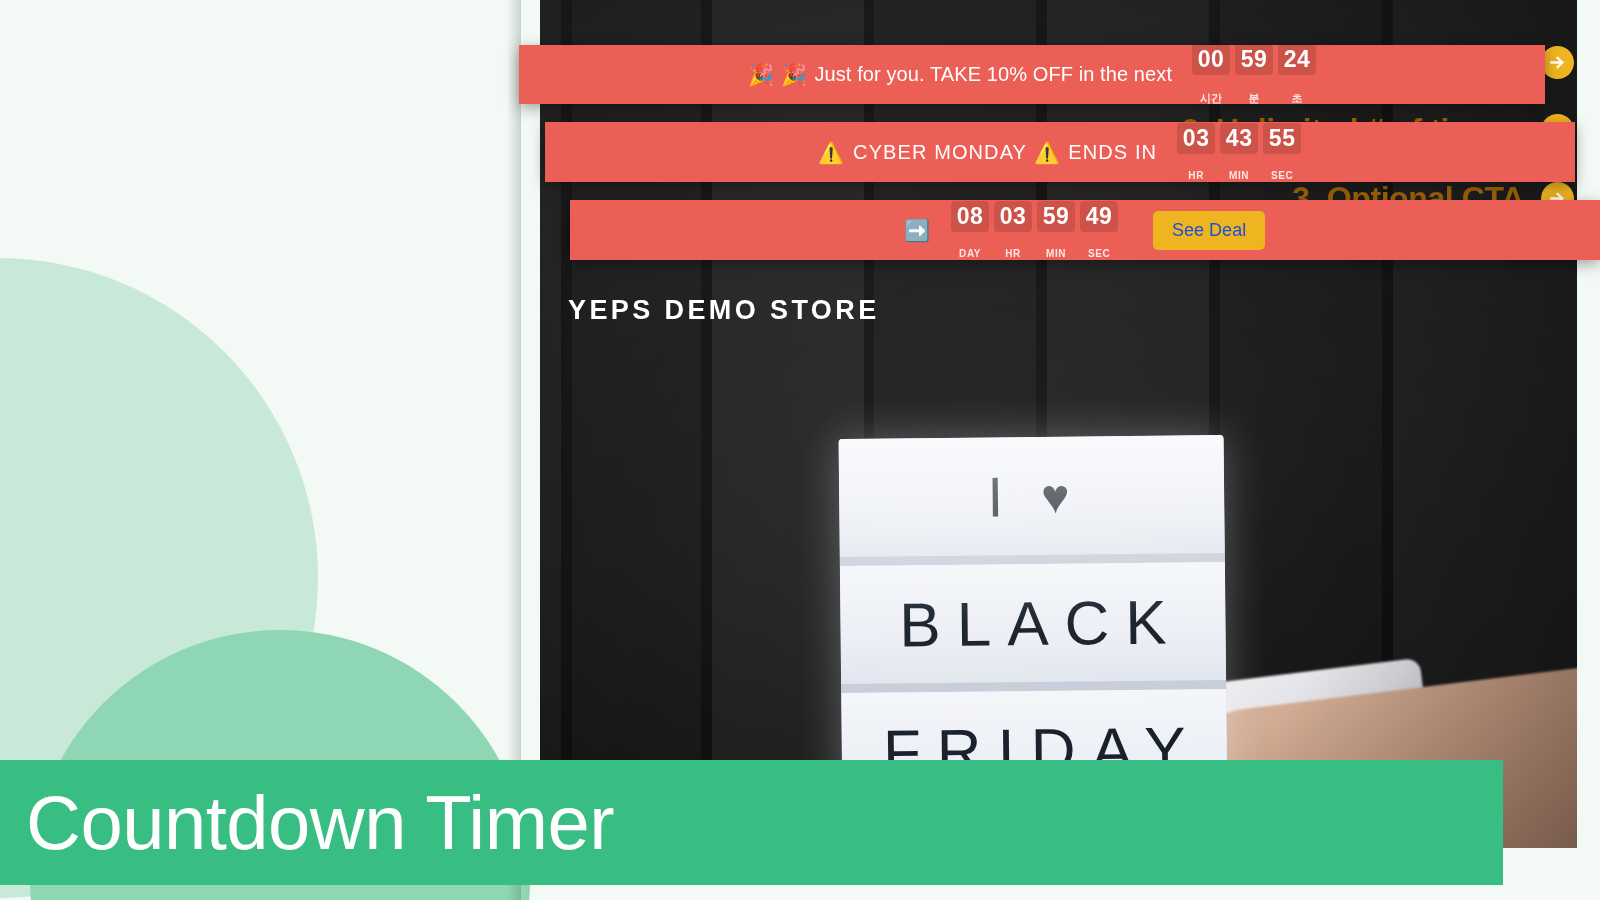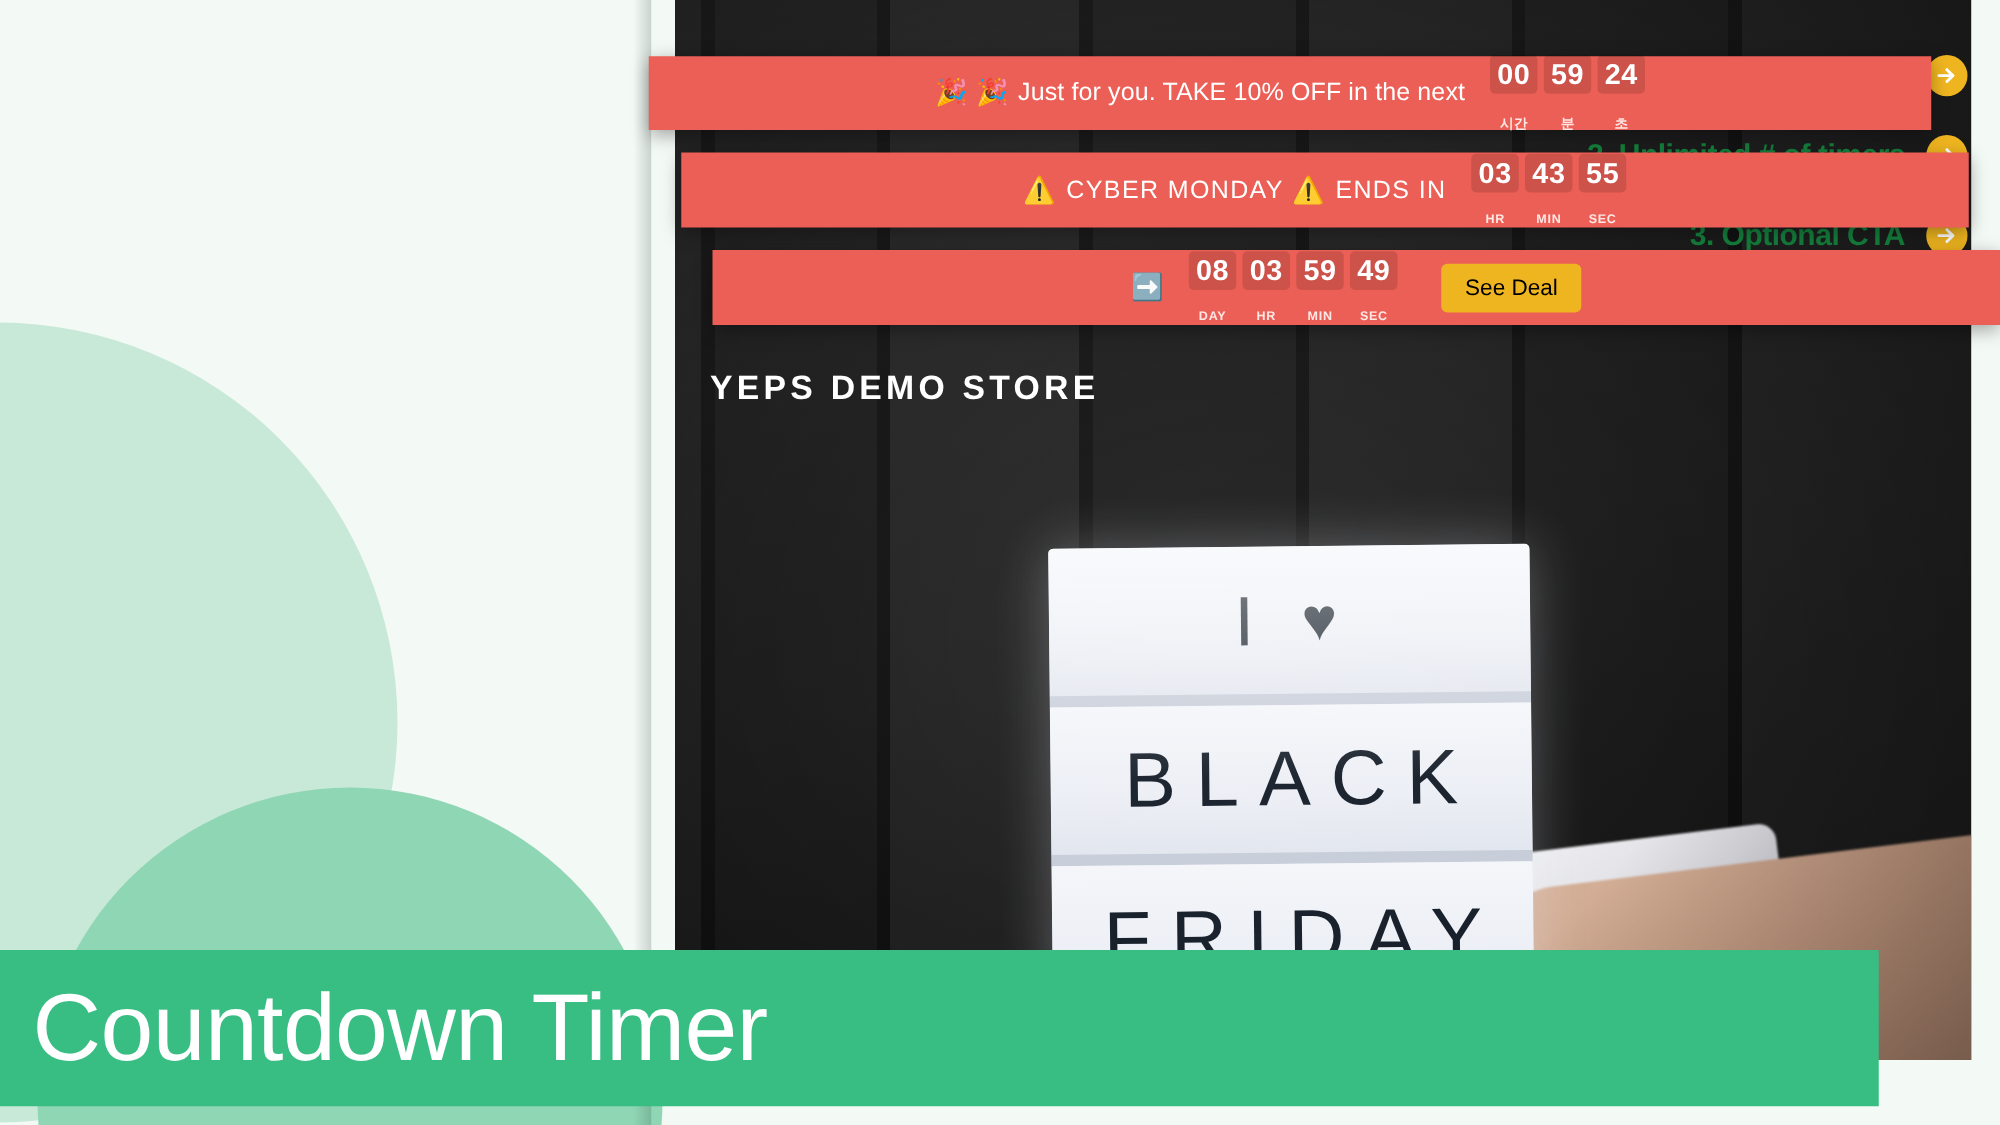--- a/index.html
+++ b/index.html
@@ -55,24 +55,24 @@
     z-index: 5;
   }
   .feature-row {
     display: flex;
     align-items: center;
     justify-content: flex-end;
     gap: 17px;
     margin-bottom: 31px;
   }
   .feature-text {
-    font-size: 24px;
+    font-size: 32px;
     font-weight: 600;
     letter-spacing: -0.4px;
-    color: #15803d;
+    color: #a16207;
     white-space: nowrap;
   }
   .arrow-icon {
     width: 33px;
     height: 33px;
     flex: 0 0 33px;
     border-radius: 50%;
     background: #efb520;
     display: flex;
     align-items: center;
@@ -272,21 +272,21 @@
     color: #ffe7e4;
     font-size: 10px;
     font-weight: 600;
     letter-spacing: 0.6px;
   }
   .unit .lbl.ko { font-size: 11px; letter-spacing: 0; }
 
   .cta-btn {
     margin-left: 24px;
     background: #efb520;
-    color: #000000;
+    color: #1d4ed8;
     border: none;
     border-radius: 5px;
     font-size: 18px;
     font-family: "Liberation Sans", sans-serif;
     padding: 9px 19px;
     cursor: pointer;
     white-space: nowrap;
   }
 
   

